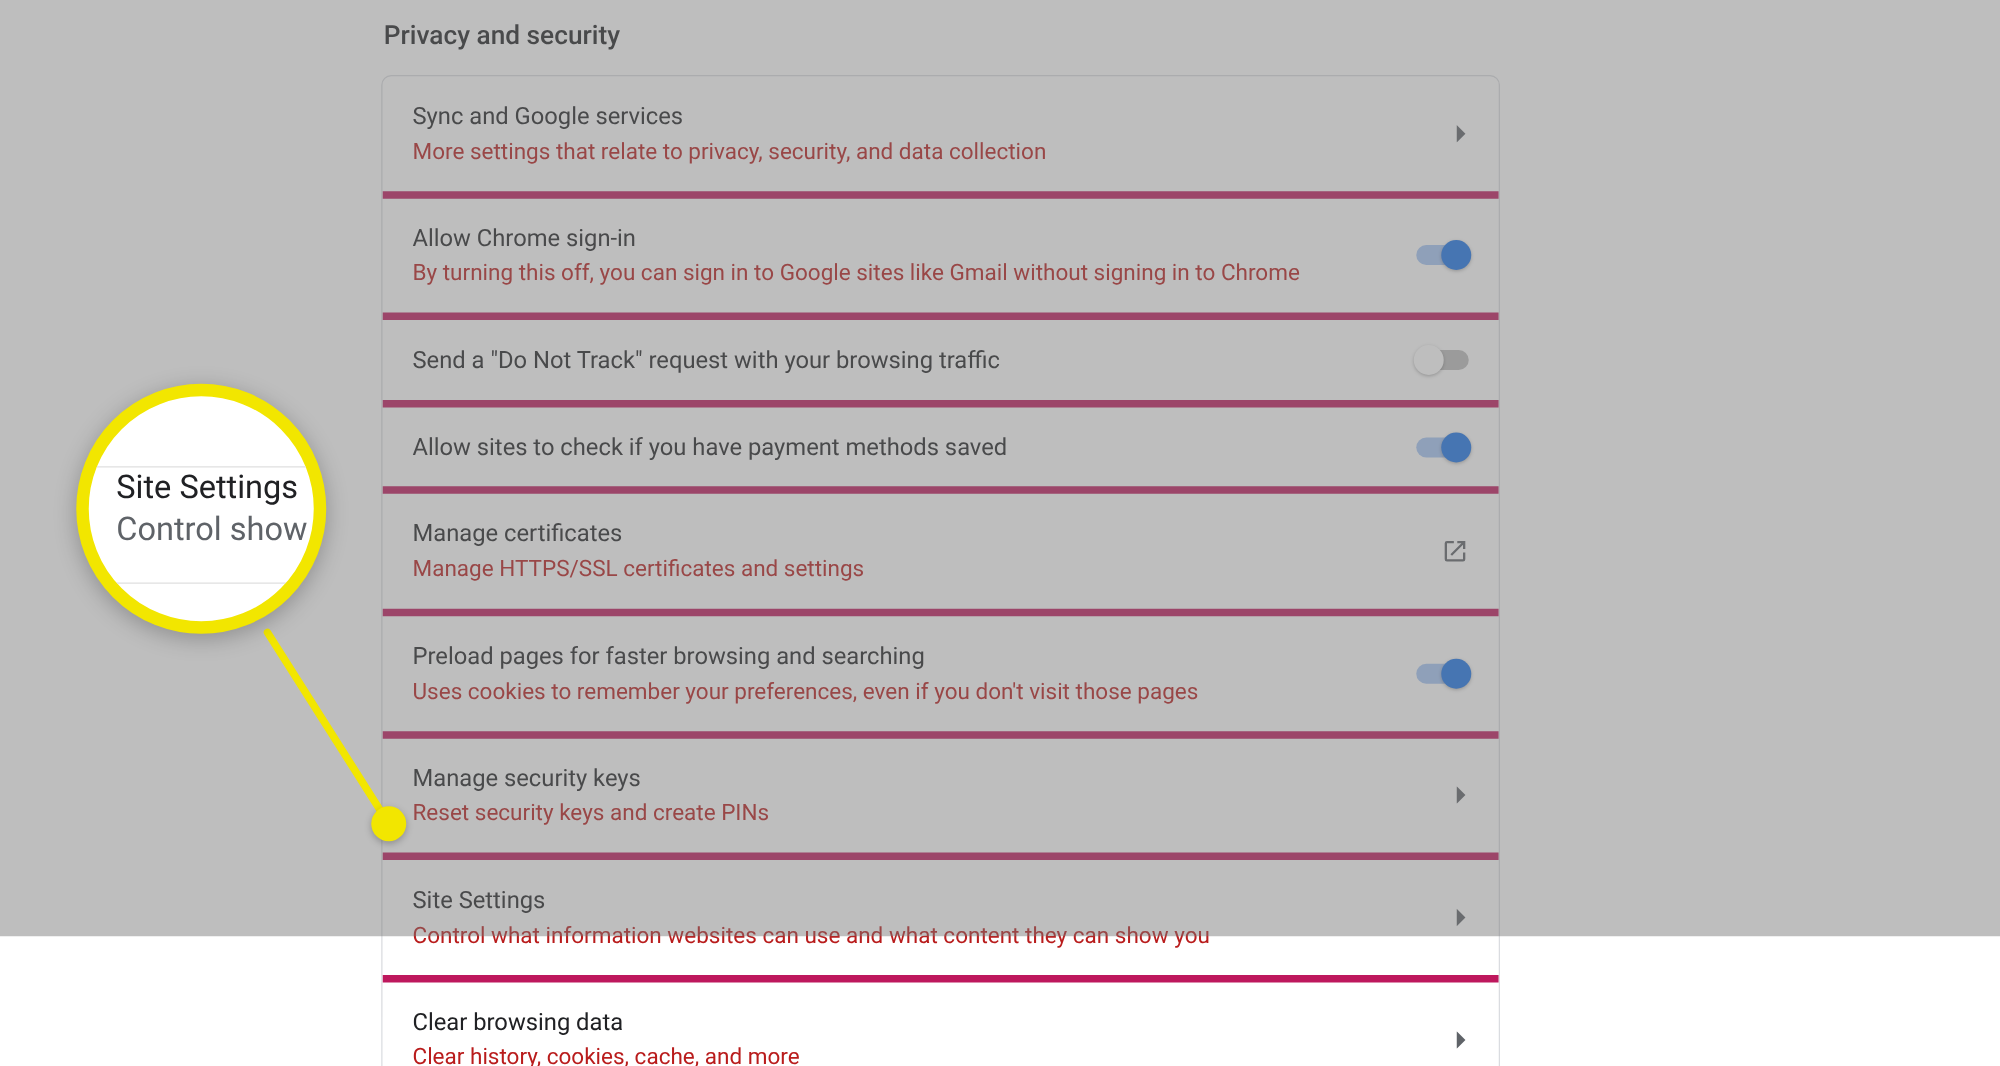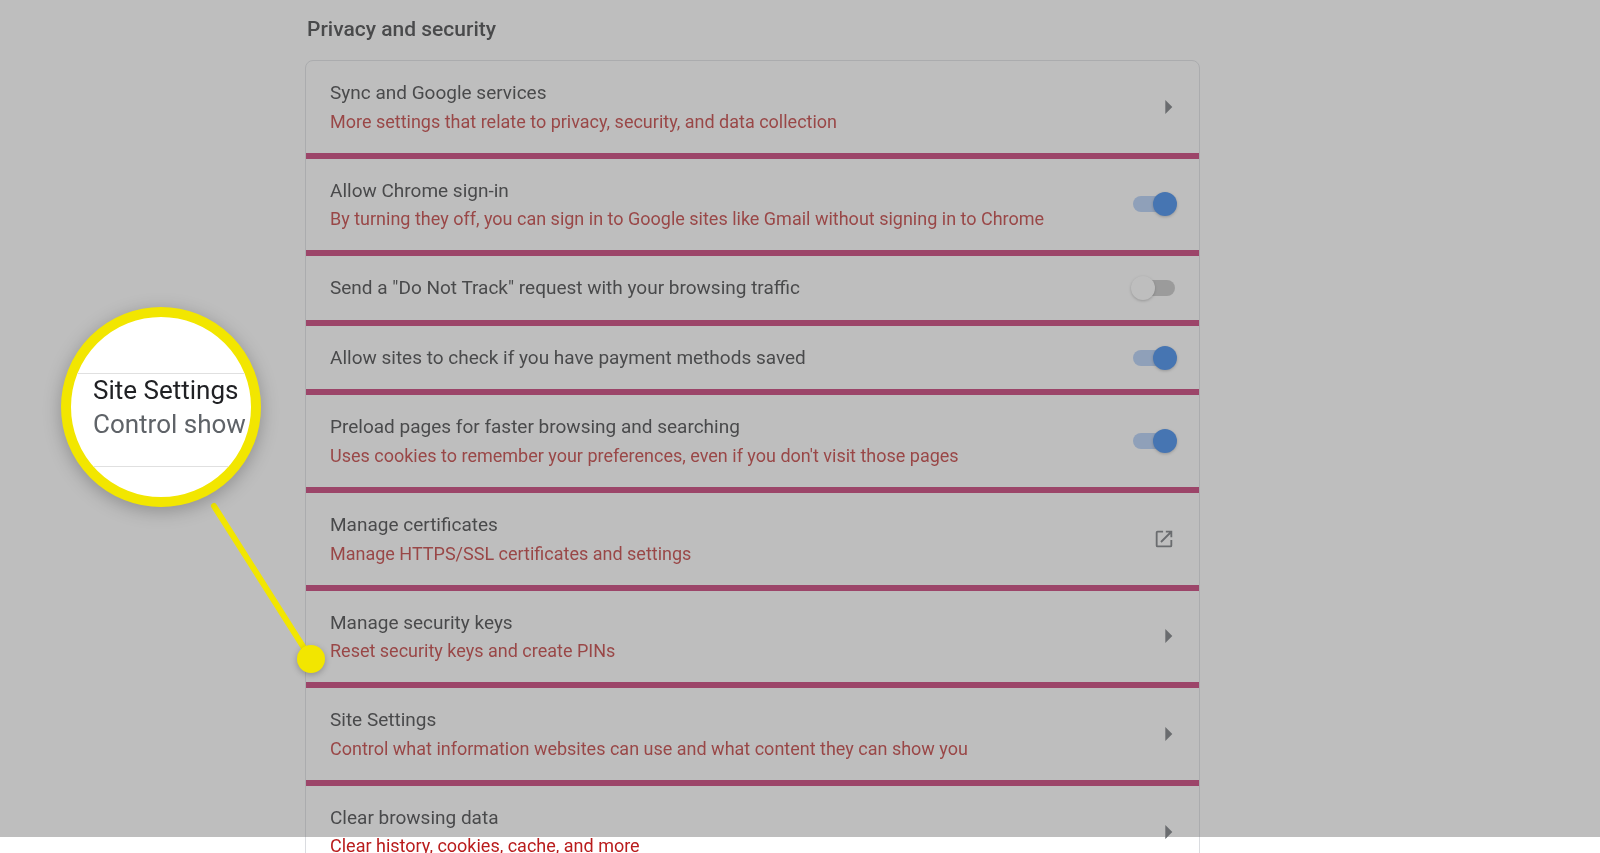--- a/index.html
+++ b/index.html
@@ -7,21 +7,21 @@
     padding: 0;
     width: 1600px;
     height: 853px;
     font-family: Roboto, "Segoe UI", Arial, sans-serif;
     background: #fff;
     overflow: hidden;
   }
   .stage {
     position: relative;
     width: 1600px;
-    height: 837px;
+    height: 749px;
   }
   
   .dim {
     position: absolute;
     inset: 0;
     background: rgba(120,120,120,0.48);
     pointer-events: none;
     z-index: 50;
   }
 
@@ -170,21 +170,21 @@
       <div class="row-ctrl chev">
         <svg width="10" height="14" viewBox="0 0 8 12">
             <path d="M0 0 L6 6 L0 12 Z" fill="#5f6368"></path>
           </svg>
       </div>
     </div>
 
     <div class="row">
       <div class="row-text">
         <div class="row-title">Allow Chrome sign-in</div>
-        <div class="row-sub">By turning they off, you can sign in to Google sites like Gmail without signing in to Chrome</div>
+        <div class="row-sub">By turning this off, you can sign in to Google sites like Gmail without signing in to Chrome</div>
       </div>
       <div class="row-ctrl">
         <div class="toggle on">
             <div class="knob"></div>
           </div>
       </div>
     </div>
 
     <div class="row">
       <div class="row-text">
@@ -193,49 +193,49 @@
       <div class="row-ctrl">
         <div class="toggle off">
             <div class="knob"></div>
           </div>
       </div>
     </div>
 
     <div class="row">
       <div class="row-text">
         <div class="row-title">Allow sites to check if you have payment methods saved</div>
-      </div>
-      <div class="row-ctrl">
-        <div class="toggle on">
-            <div class="knob"></div>
-          </div>
-      </div>
-    </div>
-
-    <div class="row">
-      <div class="row-text">
-        <div class="row-title">Preload pages for faster browsing and searching</div>
-        <div class="row-sub">Uses cookies to remember your preferences, even if you don't visit those pages</div>
       </div>
       <div class="row-ctrl">
         <div class="toggle on">
             <div class="knob"></div>
           </div>
       </div>
     </div>
 
     <div class="row">
       <div class="row-text">
         <div class="row-title">Manage certificates</div>
         <div class="row-sub">Manage HTTPS/SSL certificates and settings</div>
       </div>
       <div class="row-ctrl ext">
         <svg width="22" height="22" viewBox="0 0 24 24">
             <path fill="#5f6368" d="M19 19H5V5h6V3H5a2 2 0 0 0-2 2v14a2 2 0 0 0 2 2h14a2 2 0 0 0 2-2v-6h-2v6zM14 3v2h3.59L8 14.59 9.41 16 19 6.41V10h2V3h-7z"></path>
           </svg>
+      </div>
+    </div>
+
+    <div class="row">
+      <div class="row-text">
+        <div class="row-title">Preload pages for faster browsing and searching</div>
+        <div class="row-sub">Uses cookies to remember your preferences, even if you don't visit those pages</div>
+      </div>
+      <div class="row-ctrl">
+        <div class="toggle on">
+            <div class="knob"></div>
+          </div>
       </div>
     </div>
 
     <div class="row">
       <div class="row-text">
         <div class="row-title">Manage security keys</div>
         <div class="row-sub">Reset security keys and create PINs</div>
       </div>
       <div class="row-ctrl chev">
         <svg width="10" height="14" viewBox="0 0 8 12">

